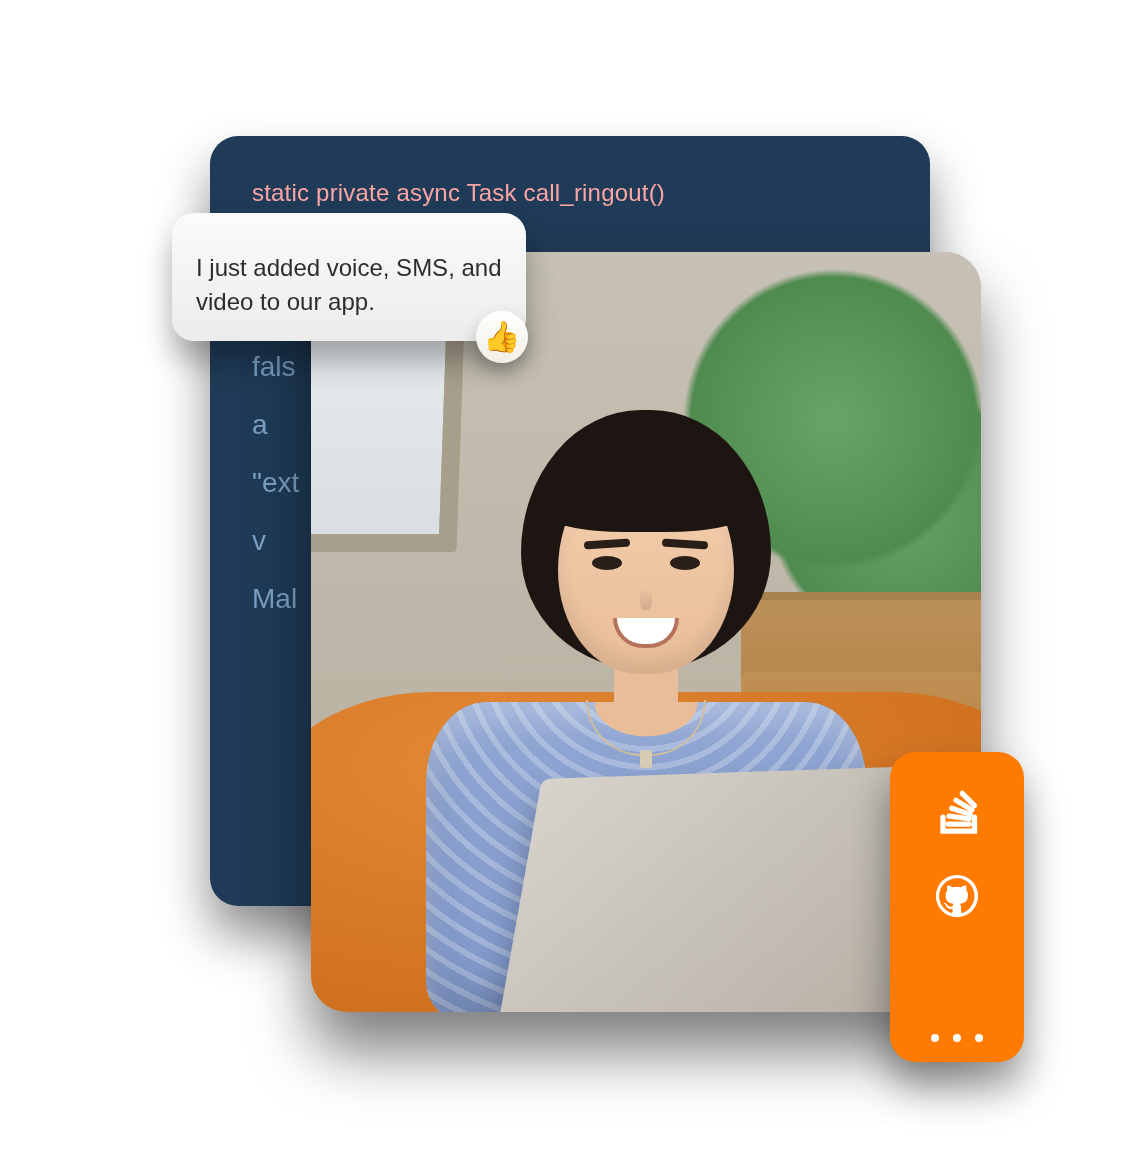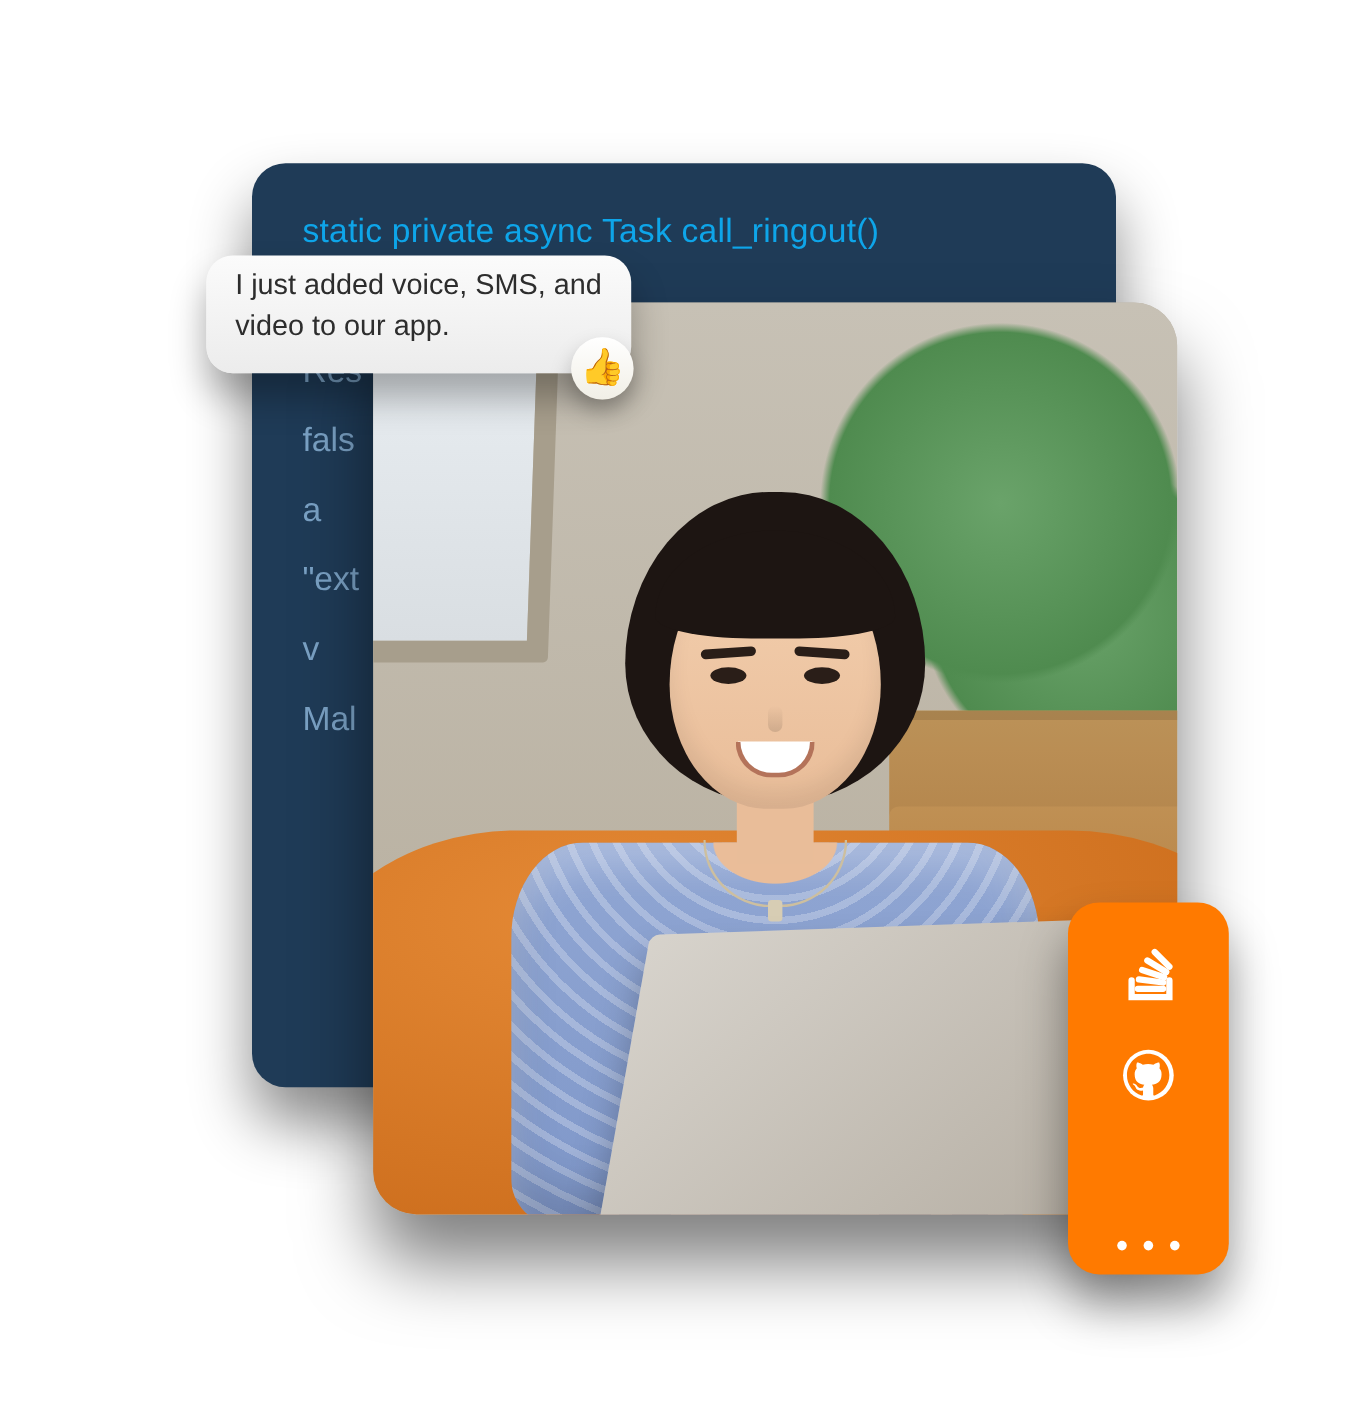--- a/index.html
+++ b/index.html
@@ -28,22 +28,22 @@
     padding: 28px 42px;
     color: #5c7893;
     font-size: 28px;
     line-height: 58px;
     overflow: hidden;
   }
   .code-panel .code-line {
     white-space: nowrap;
   }
   .code-panel .top {
-    color: #0ea5e9;
-    font-size: 28px;
+    color: #fca5a5;
+    font-size: 24px;
     font-feature-settings: "kern";
     letter-spacing: 0.2px;
   }
   .code-panel .dim {
     color: #7aa1c4;
   }
 
   
   .photo-card {
     position: absolute;
@@ -163,21 +163,21 @@
     border-radius: 8px 8px 10px 10px;
     box-shadow: 0 20px 30px rgba(0,0,0,0.25);
   }
 
   
   .chat-bubble {
     position:absolute;
     left: 172px;
     top: 213px;
     width: 354px;
-    padding: 8px 24px 22px 24px;
+    padding: 38px 24px 22px 24px;
     background: linear-gradient(180deg,#fbfbfb,#ececec);
     border-radius: 22px;
     box-shadow: 0 20px 30px rgba(0,0,0,0.30);
     color:#2d2d2d;
     font-size: 24px;
     line-height: 34px;
   }
   .chat-bubble .reaction {
     position:absolute;
     right: -2px;

